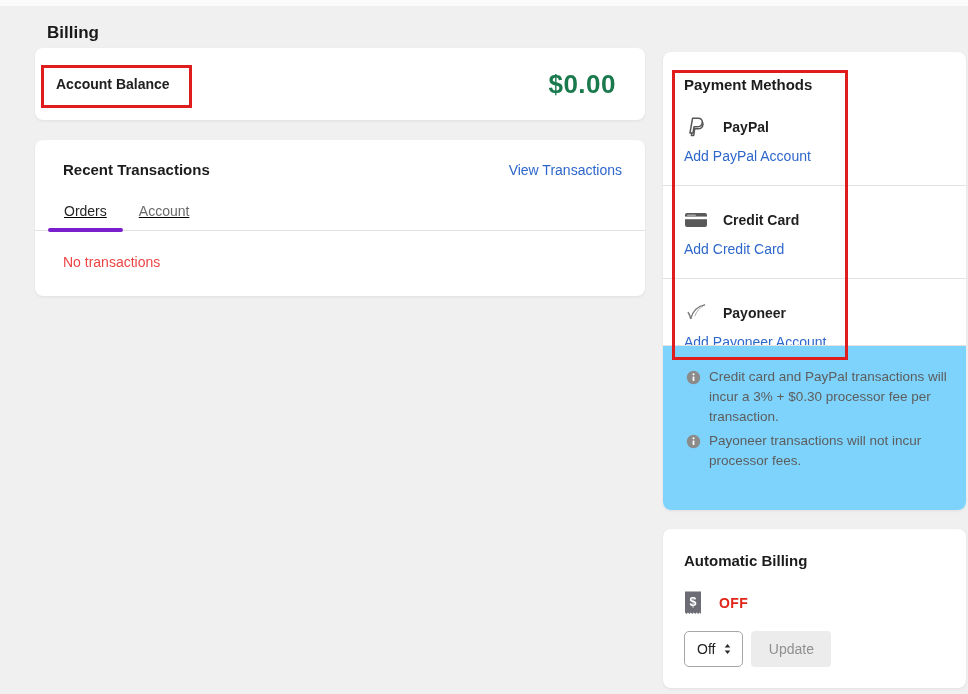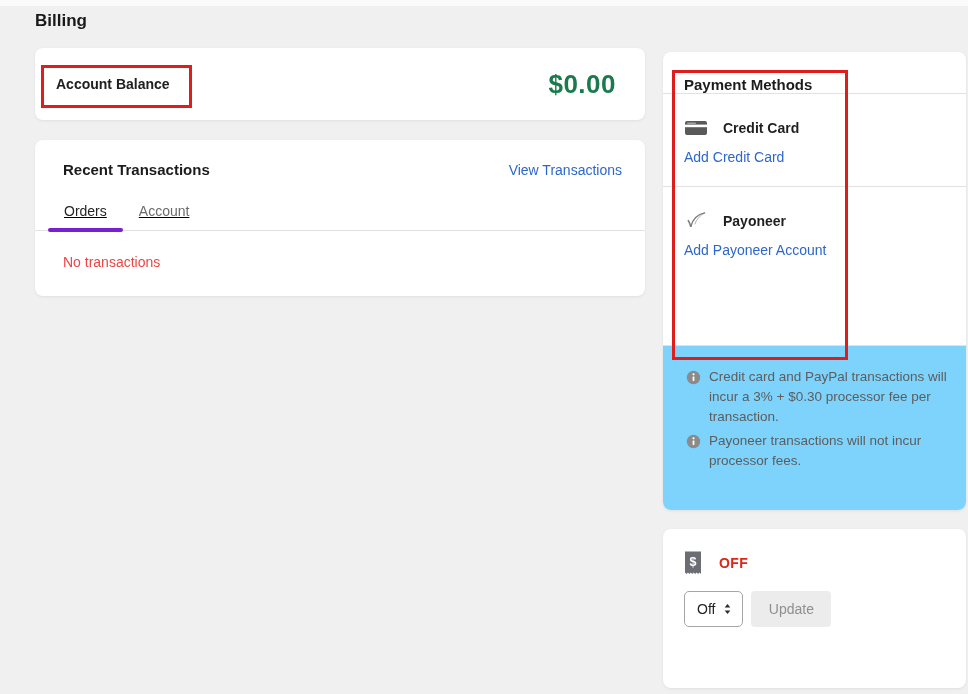--- a/index.html
+++ b/index.html
@@ -1,19 +1,19 @@
 <!DOCTYPE html>
 <html><head>
 <meta charset="utf-8">
 <style>
   html,body{margin:0;padding:0;}
   body{font-family:"Liberation Sans",sans-serif;background:#dcdcdc;}
   .screen{position:relative;width:968px;height:694px;background:#f0f0f0;overflow:hidden;}
   .topstrip{position:absolute;top:0;left:0;right:0;height:6px;background:#fbfbfb;}
-  .page-title{position:absolute;left:35px;top:9px;margin:0;font-size:17px;line-height:23px;font-weight:700;color:#191919;}
+  .page-title{position:absolute;left:35px;top:9px;margin:12px;font-size:17px;line-height:23px;font-weight:700;color:#191919;}
 
   .card{position:absolute;background:#ffffff;border-radius:8px;box-shadow:0 1px 3px rgba(0,0,0,0.07);box-sizing:border-box;}
 
   
   .balance-card{left:35px;top:48px;width:610px;height:72px;display:flex;align-items:center;justify-content:space-between;padding:0 29px 0 21px;}
   .balance-label{font-size:14px;font-weight:700;color:#202020;text-align:right;}
   .balance-amount{font-size:26px;font-weight:700;color:#1a7a4d;letter-spacing:0.5px;}
 
   
   .tx-card{left:35px;top:140px;width:610px;height:156px;}
@@ -78,20 +78,32 @@
       <div class="tab">
         <span>Account</span>
       </div>
     </div>
     <div class="tx-empty">No transactions</div>
   </section>
 
   <section class="card pm-card">
     <h2 class="pm-title">Payment Methods</h2>
 
+    <div class="pm-block">
+      <div class="pm-row">
+        <span class="pm-icon">
+          <svg width="24" height="24" viewBox="0 0 24 24" fill="none" stroke="#565656" stroke-width="1.5" stroke-linejoin="round">
+            <path d="M8.6 3.2h5.7c2.6 0 4.3 1.9 4 4.3-.3 2.6-2.5 4.3-5.1 4.3H10l-1 6.3H5.9L8.6 3.2z"></path>
+            <path d="M18.1 6.4c.7.8 1 1.9.9 3.1-.3 2.6-2.5 4.3-5.1 4.3h-3.2l-1 6.6H7.4l.5-2.8"></path>
+          </svg>
+        </span>
+        <span class="pm-name">PayPal</span>
+      </div>
+      <a class="link pm-link">Add PayPal Account</a>
+    </div>
 
     <div class="pm-block bordered">
       <div class="pm-row">
         <span class="pm-icon">
           <svg width="24" height="24" viewBox="0 0 24 24">
             <rect x="1" y="5" width="22" height="14" rx="2" fill="#595959"></rect>
             <rect x="3" y="6.4" width="9" height="1.7" rx="0.8" fill="#a2a2a2"></rect>
             <rect x="1" y="8.6" width="22" height="2.6" fill="#ffffff"></rect>
           </svg>
         </span>
@@ -132,20 +144,21 @@
             <circle cx="8" cy="4.6" r="1.15" fill="#ffffff"></circle>
             <rect x="7.05" y="6.8" width="1.9" height="5" rx="0.5" fill="#ffffff"></rect>
           </svg>
         </span>
         <p>Payoneer transactions will not incur processor fees.</p>
       </div>
     </div>
   </section>
 
   <section class="card ab-card">
+    <h2 class="ab-title">Automatic Billing</h2>
     <div class="ab-status">
       <span style="display:flex;">
         <svg width="18" height="25" viewBox="0 0 18 25">
           <path d="M1 0.5h16v22.5l-1.45-1.5L14.1 23l-1.45-1.5L11.2 23 9.75 21.5 8.3 23 6.85 21.5 5.4 23 3.95 21.5 2.5 23 1 21.5z" fill="#6c6c74"></path>
           <text x="9" y="15" text-anchor="middle" font-size="12.5" font-weight="bold" fill="#ffffff" font-family="'Liberation Sans',sans-serif">$</text>
         </svg>
       </span>
       <span class="ab-off">OFF</span>
     </div>
     <div class="ab-controls">

